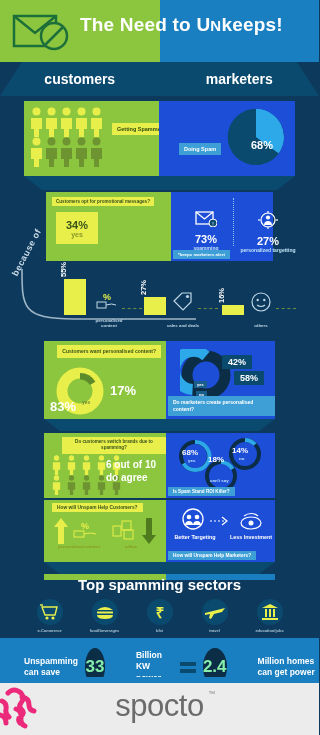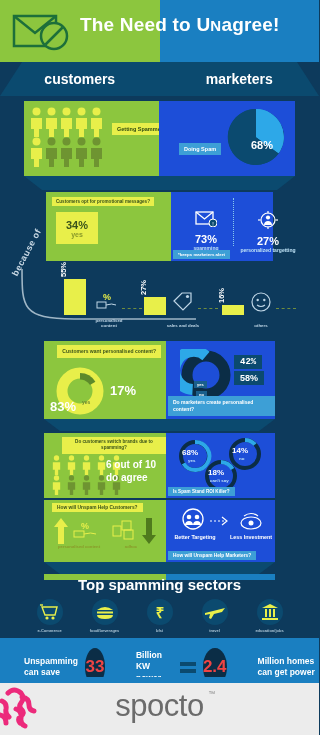--- a/index.html
+++ b/index.html
@@ -211,21 +211,21 @@
 
   
   .s8 {
     margin-top:6px; height:58px; background:#1a7fc1;
     display:flex; align-items:center; justify-content:center; gap:7px;
   }
   .s8-txt { color:#ffffff; font-size:8.5px; font-weight:bold; line-height:1.3;margin-left:24px; }
   .s8-circle {
     width:38px; height:38px; border-radius:50%; background:#0b2d46;
     display:flex; align-items:center; justify-content:center;
-    color:#ef4444; font-size:17px; font-weight:bold;
+    color:#86efac; font-size:17px; font-weight:bold;
   }
   .eq { display:flex; flex-direction:column; gap:3px; }
   .eq span { display:block; width:16px; height:4px; background:#0b4a6f; }
 
   
   .footer {
     position:absolute; left:0; bottom:0; width:319px; height:58px;
     background:#ececec; display:flex; align-items:center; justify-content:center;
   }
   .footer-bar { position:absolute; left:0; top:0; width:100%; height:6px; background:#1a7fc1; }
@@ -244,21 +244,21 @@
   <div class="header">
     <div class="header-left">
       <svg class="env-icon" viewBox="0 0 62 40">
         <rect x="2" y="4" width="42" height="30" fill="none" stroke="#1d6f3a" stroke-width="2.5"></rect>
         <polyline points="2,4 23,21 44,4" fill="none" stroke="#1d6f3a" stroke-width="2.5"></polyline>
         <circle cx="42" cy="24" r="13" fill="#8cc63e" stroke="#1d6f3a" stroke-width="2.5"></circle>
         <line x1="33.5" y1="32.5" x2="50.5" y2="15.5" stroke="#1d6f3a" stroke-width="2.5"></line>
       </svg>
     </div>
     <div class="header-right"></div>
-    <div class="header-title"><span>The Need to U</span><span class="sc">N</span><span>agree!</span></div>
+    <div class="header-title"><span>The Need to U</span><span class="sc">N</span><span>keeps!</span></div>
   </div>
 
   <div class="banner">
     <div class="banner-bg"></div>
     <div class="banner-notchL"></div>
     <div class="banner-notchR"></div>
     <div class="banner-labels">
       <div class="banner-lab">customers</div>
       <div class="banner-lab right">marketers</div>
     </div>
@@ -426,21 +426,21 @@
         </svg>
         <div class="big-pct-white" style="left:66px; top:42px;">17%</div>
         <div style="position:absolute;left:38px;top:58px;color:#6e8a33;font-size:5px;font-weight:bold;">yes</div>
         <div class="big-pct-white" style="left:6px; top:58px;">83%</div>
       </div>
       <div class="bcol">
         <svg style="position:absolute;left:14px;top:8px;" width="52" height="52" viewBox="0 0 52 52">
           <circle cx="26" cy="26" r="19" fill="none" stroke="#0b2d46" stroke-width="11"></circle>
           <path d="M26 7 A19 19 0 1 0 12.6 40.4" fill="none" stroke="#2da8e8" stroke-width="11"></path>
         </svg>
-        <div class="donut-tag" style="left:68px; top:14px;font-family:Liberation Mono, monospace;">42%</div>
+        <div class="donut-tag" style="left:56px; top:14px;">42%</div>
         <div class="donut-tag" style="left:68px; top:30px;">58%</div>
         <div style="position:absolute;left:28px;top:40px;background:#1a5f8c;color:#fff;font-size:4px;font-weight:bold;padding:1px 3px;">yes</div>
         <div style="position:absolute;left:30px;top:50px;background:#1a5f8c;color:#fff;font-size:4px;font-weight:bold;padding:1px 3px;">no</div>
         <div class="q-blue">Do marketers create personalised content?</div>
       </div>
     </div>
     <div class="s4-notch"></div>
   </div>
 
   <div class="row">
@@ -507,21 +507,21 @@
           <circle cx="17" cy="17" r="14" fill="none" stroke="#0b2d46" stroke-width="4"></circle>
           <path d="M17 3 A14 14 0 0 1 27 7.5" fill="none" stroke="#2da8e8" stroke-width="4"></path>
         </svg>
         <div class="ring-pct" style="left:66px;top:13px;">14%</div>
         <div class="ring-lab" style="left:73px;top:23px;">no</div>
 
         <svg class="ring" style="left:38px;top:26px;" viewBox="0 0 34 34">
           <circle cx="17" cy="17" r="14" fill="none" stroke="#0b2d46" stroke-width="4"></circle>
           <path d="M17 3 A14 14 0 0 1 28.5 10" fill="none" stroke="#2da8e8" stroke-width="4"></path>
         </svg>
-        <div class="ring-pct" style="left:42px;top:35px;">18%</div>
+        <div class="ring-pct" style="left:42px;top:22px;">18%</div>
         <div class="ring-lab" style="left:44px;top:45px;">can't say</div>
 
         <div class="q-blue2">Is Spam Stand ROI Killer?</div>
       </div>
     </div>
   </div>
 
   <div class="row">
     <div class="s6">
       <div class="gcol">

